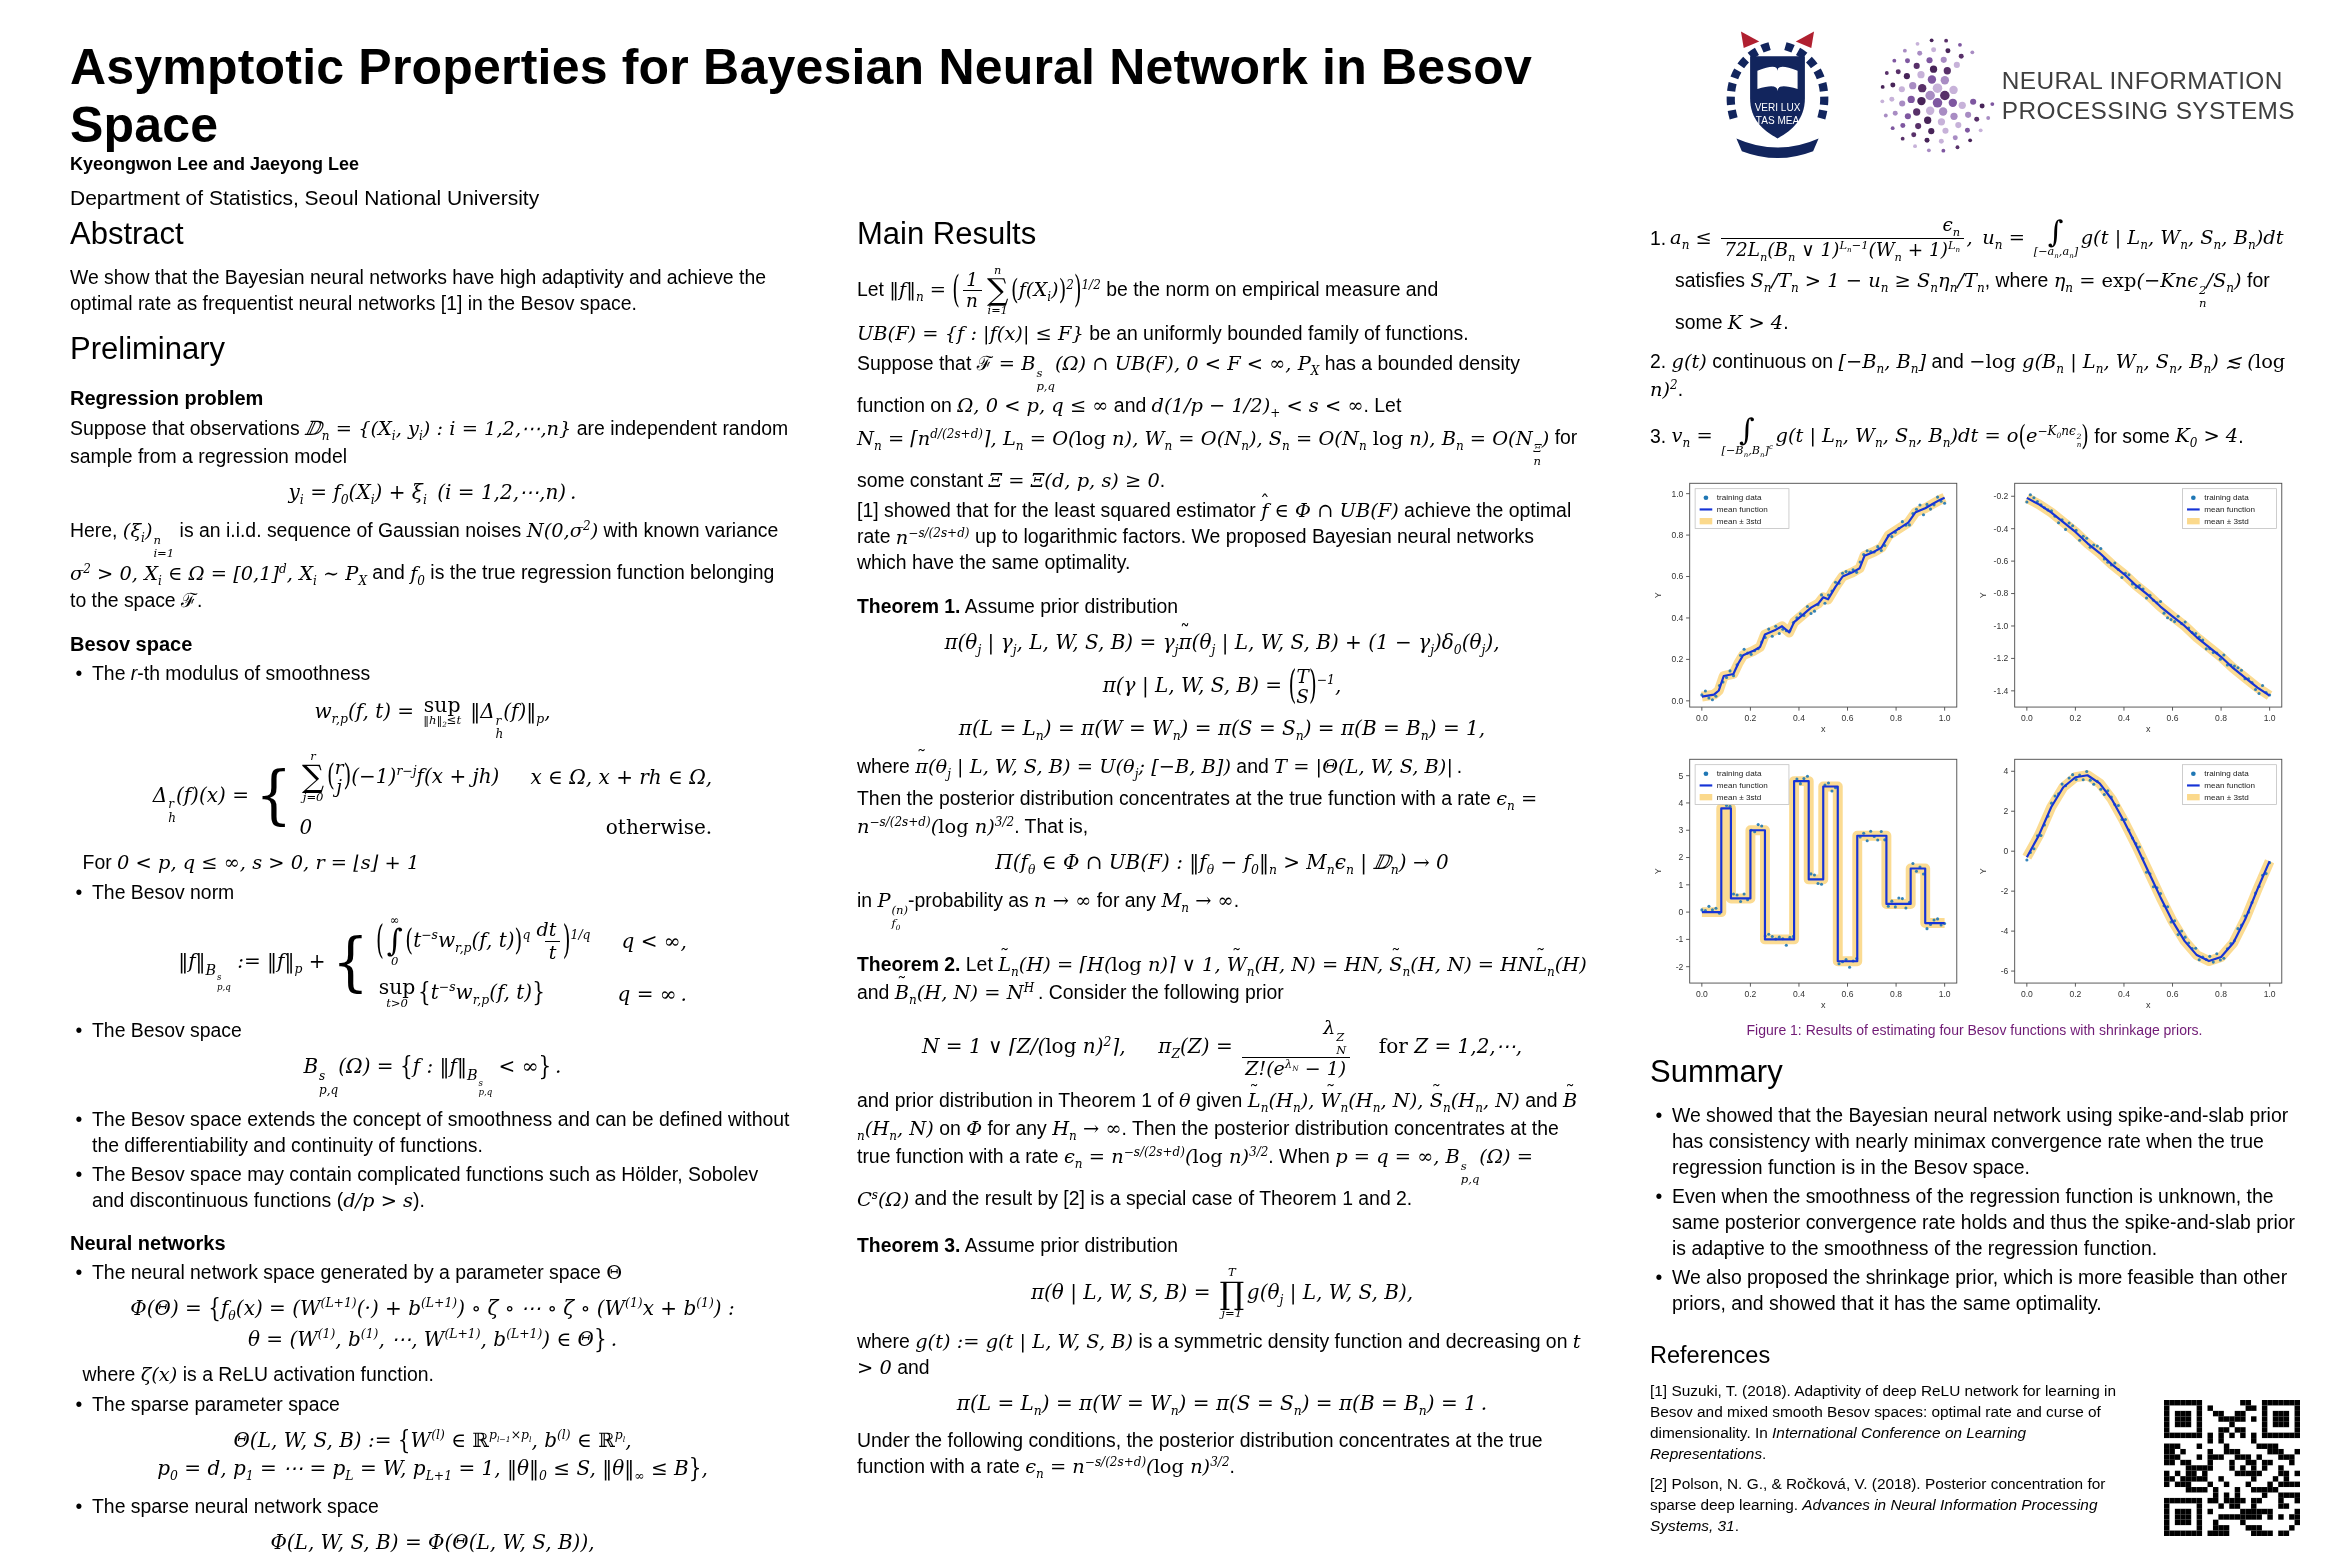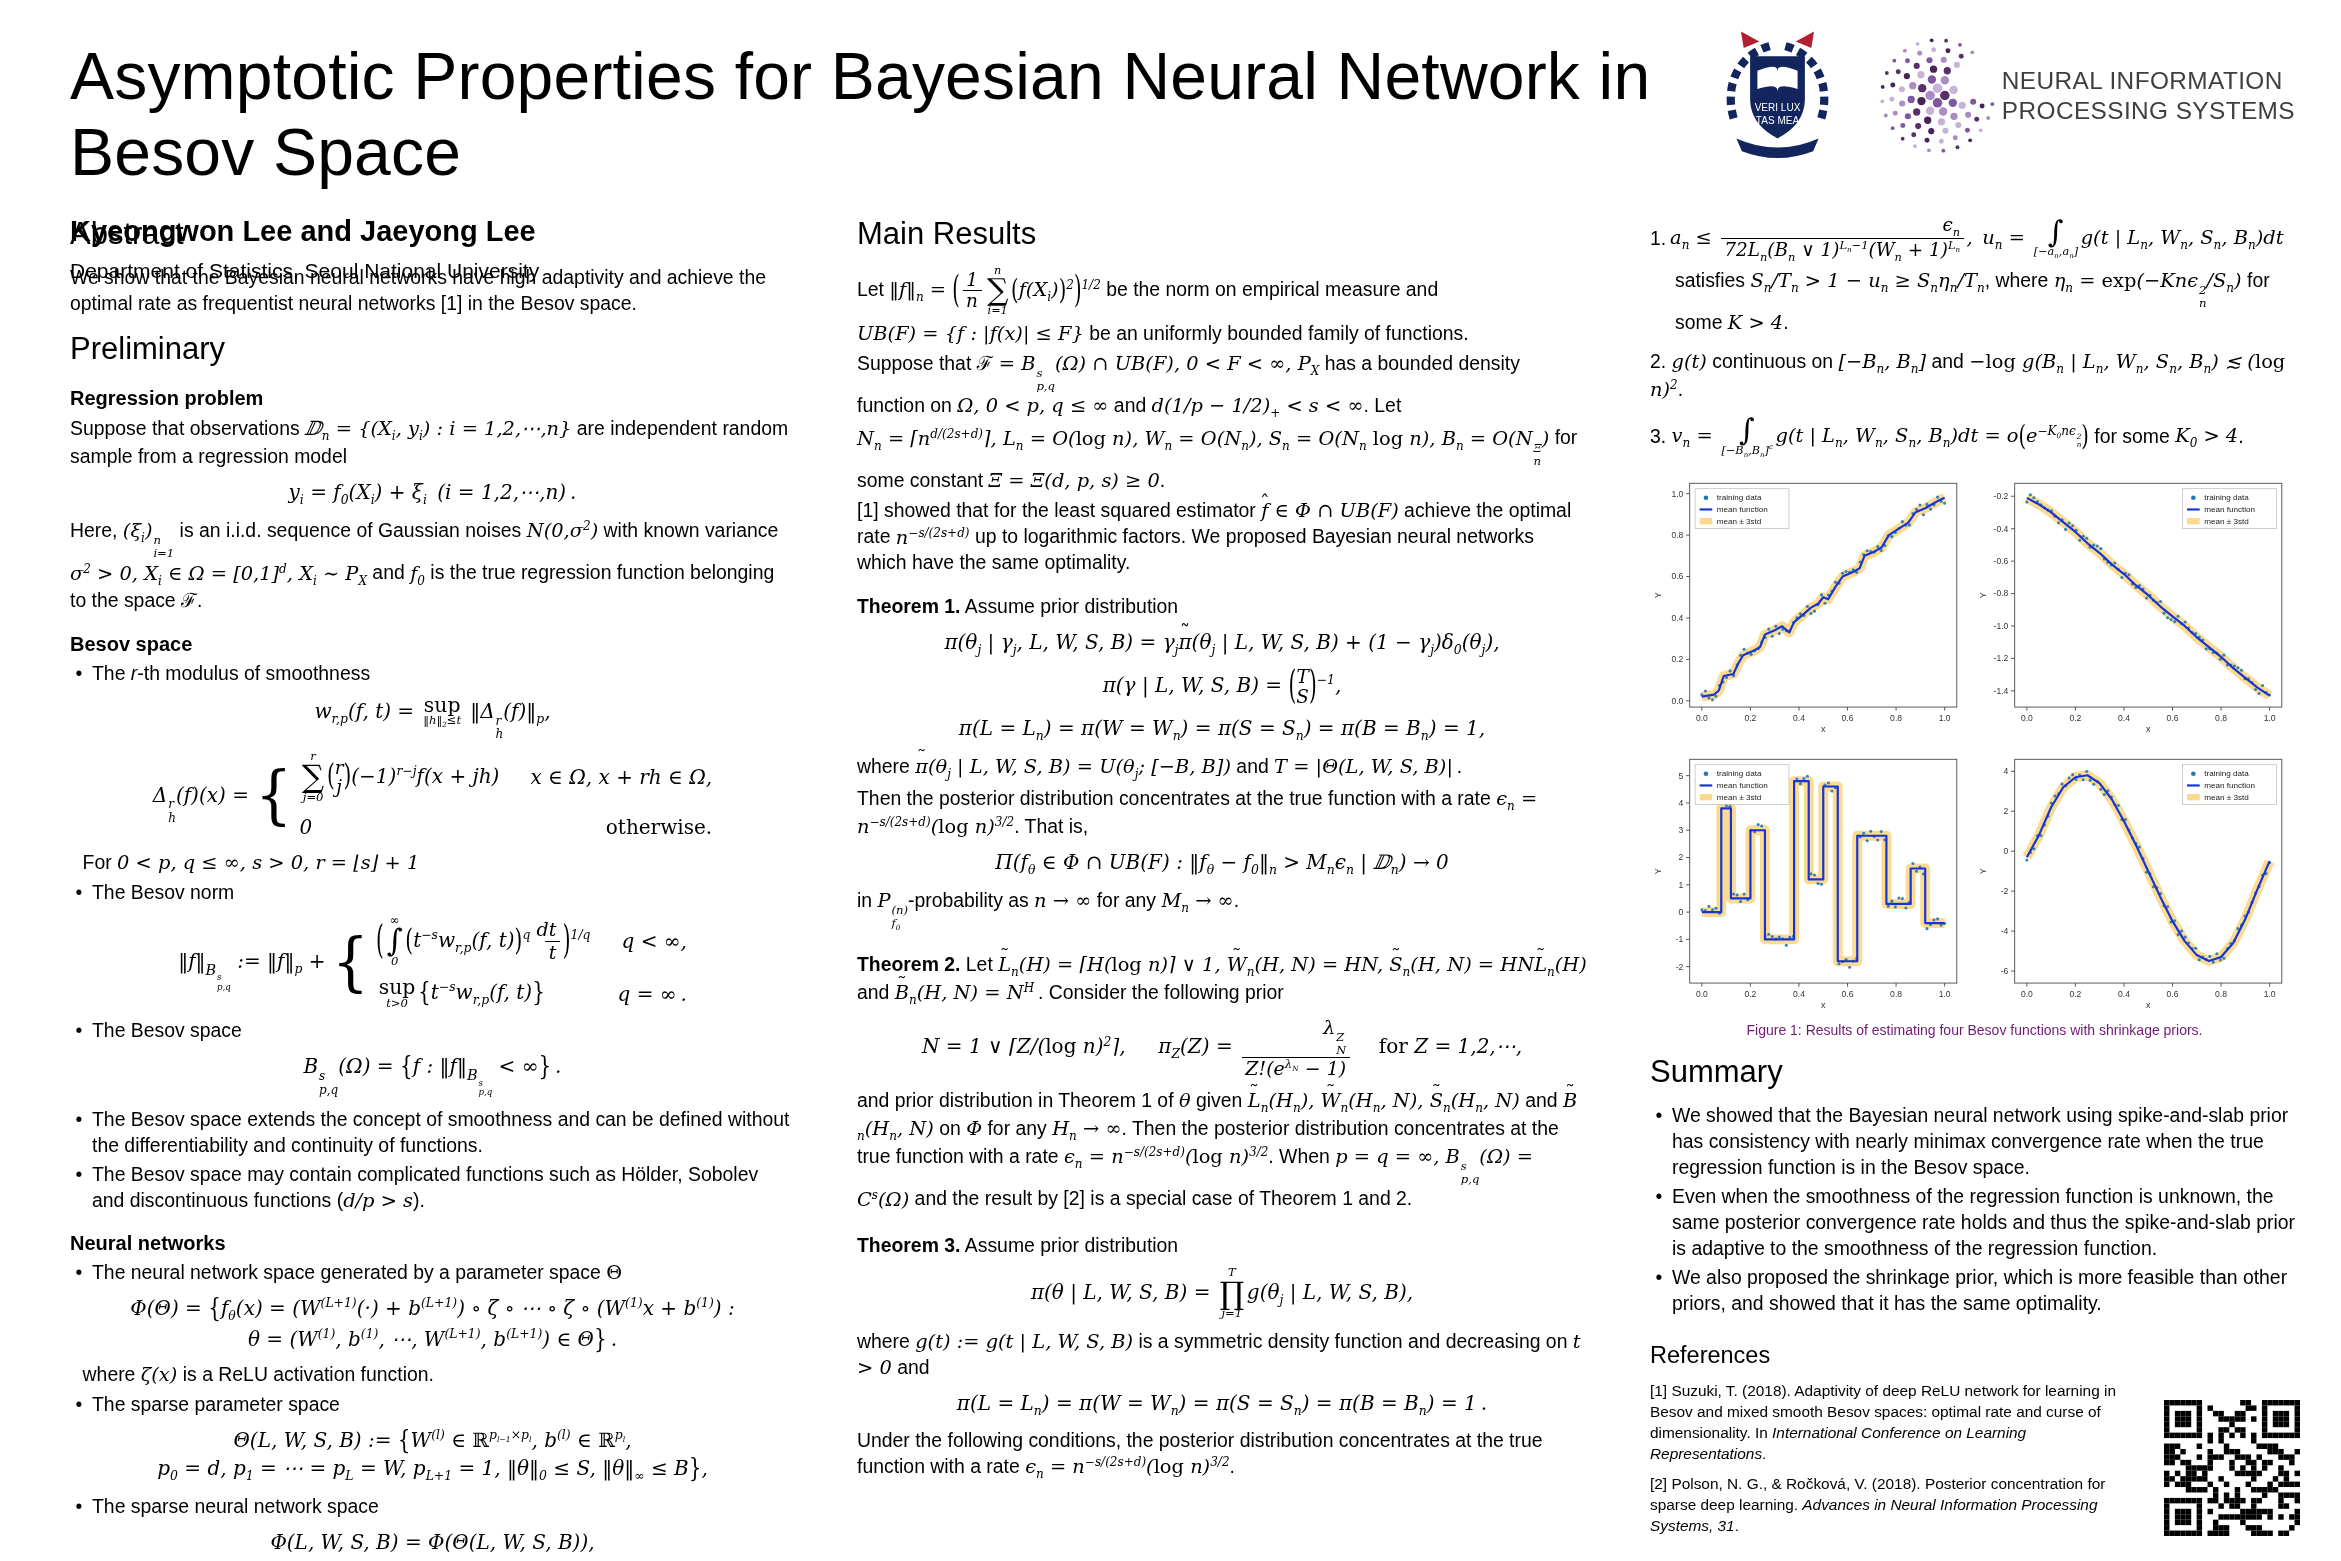--- a/index.html
+++ b/index.html
@@ -1,20 +1,20 @@
 <!DOCTYPE html>
 <html style="font-size:14.5px"><head>
 <meta charset="utf-8">
 <style>
   html,body{margin:0;padding:0;background:#d9d9d9;}
   .poster{position:relative;width:2342px;height:1561px;background:#ffffff;font-family:"Liberation Sans",sans-serif;color:#000;overflow:hidden;}
   
   .header{position:absolute;left:70px;top:38px;width:1608px;}
-  .header h1{font-size:66px;margin:0;font-weight:400;letter-spacing:0.2px;}
-  .authors{margin-top:25px;font-size:29px;font-weight:700;}
+  .header h1{font-size:50px;margin:0;font-weight:700;letter-spacing:0.2px;}
+  .authors{font-size:18px;font-weight:700;}
   .affil{margin-top:11px;font-size:21px;}
   .logos{position:absolute;top:27px;right:47px;display:flex;align-items:center;gap:31px;}
   .neurips{display:flex;align-items:center;gap:4px;}
   .nptext{font-size:24.4px;color:#3f3f3f;line-height:1.22;letter-spacing:0.4px;}
   
   .col{position:absolute;top:213px;font-size:19.4px;line-height:1.33;}
   .col1{left:70px;width:725px;}
   .col2{left:857px;width:730px;}
   .col3{left:1650px;width:649px;}
   h2{font-size:31px;font-weight:400;margin:11px 0 11px;}

